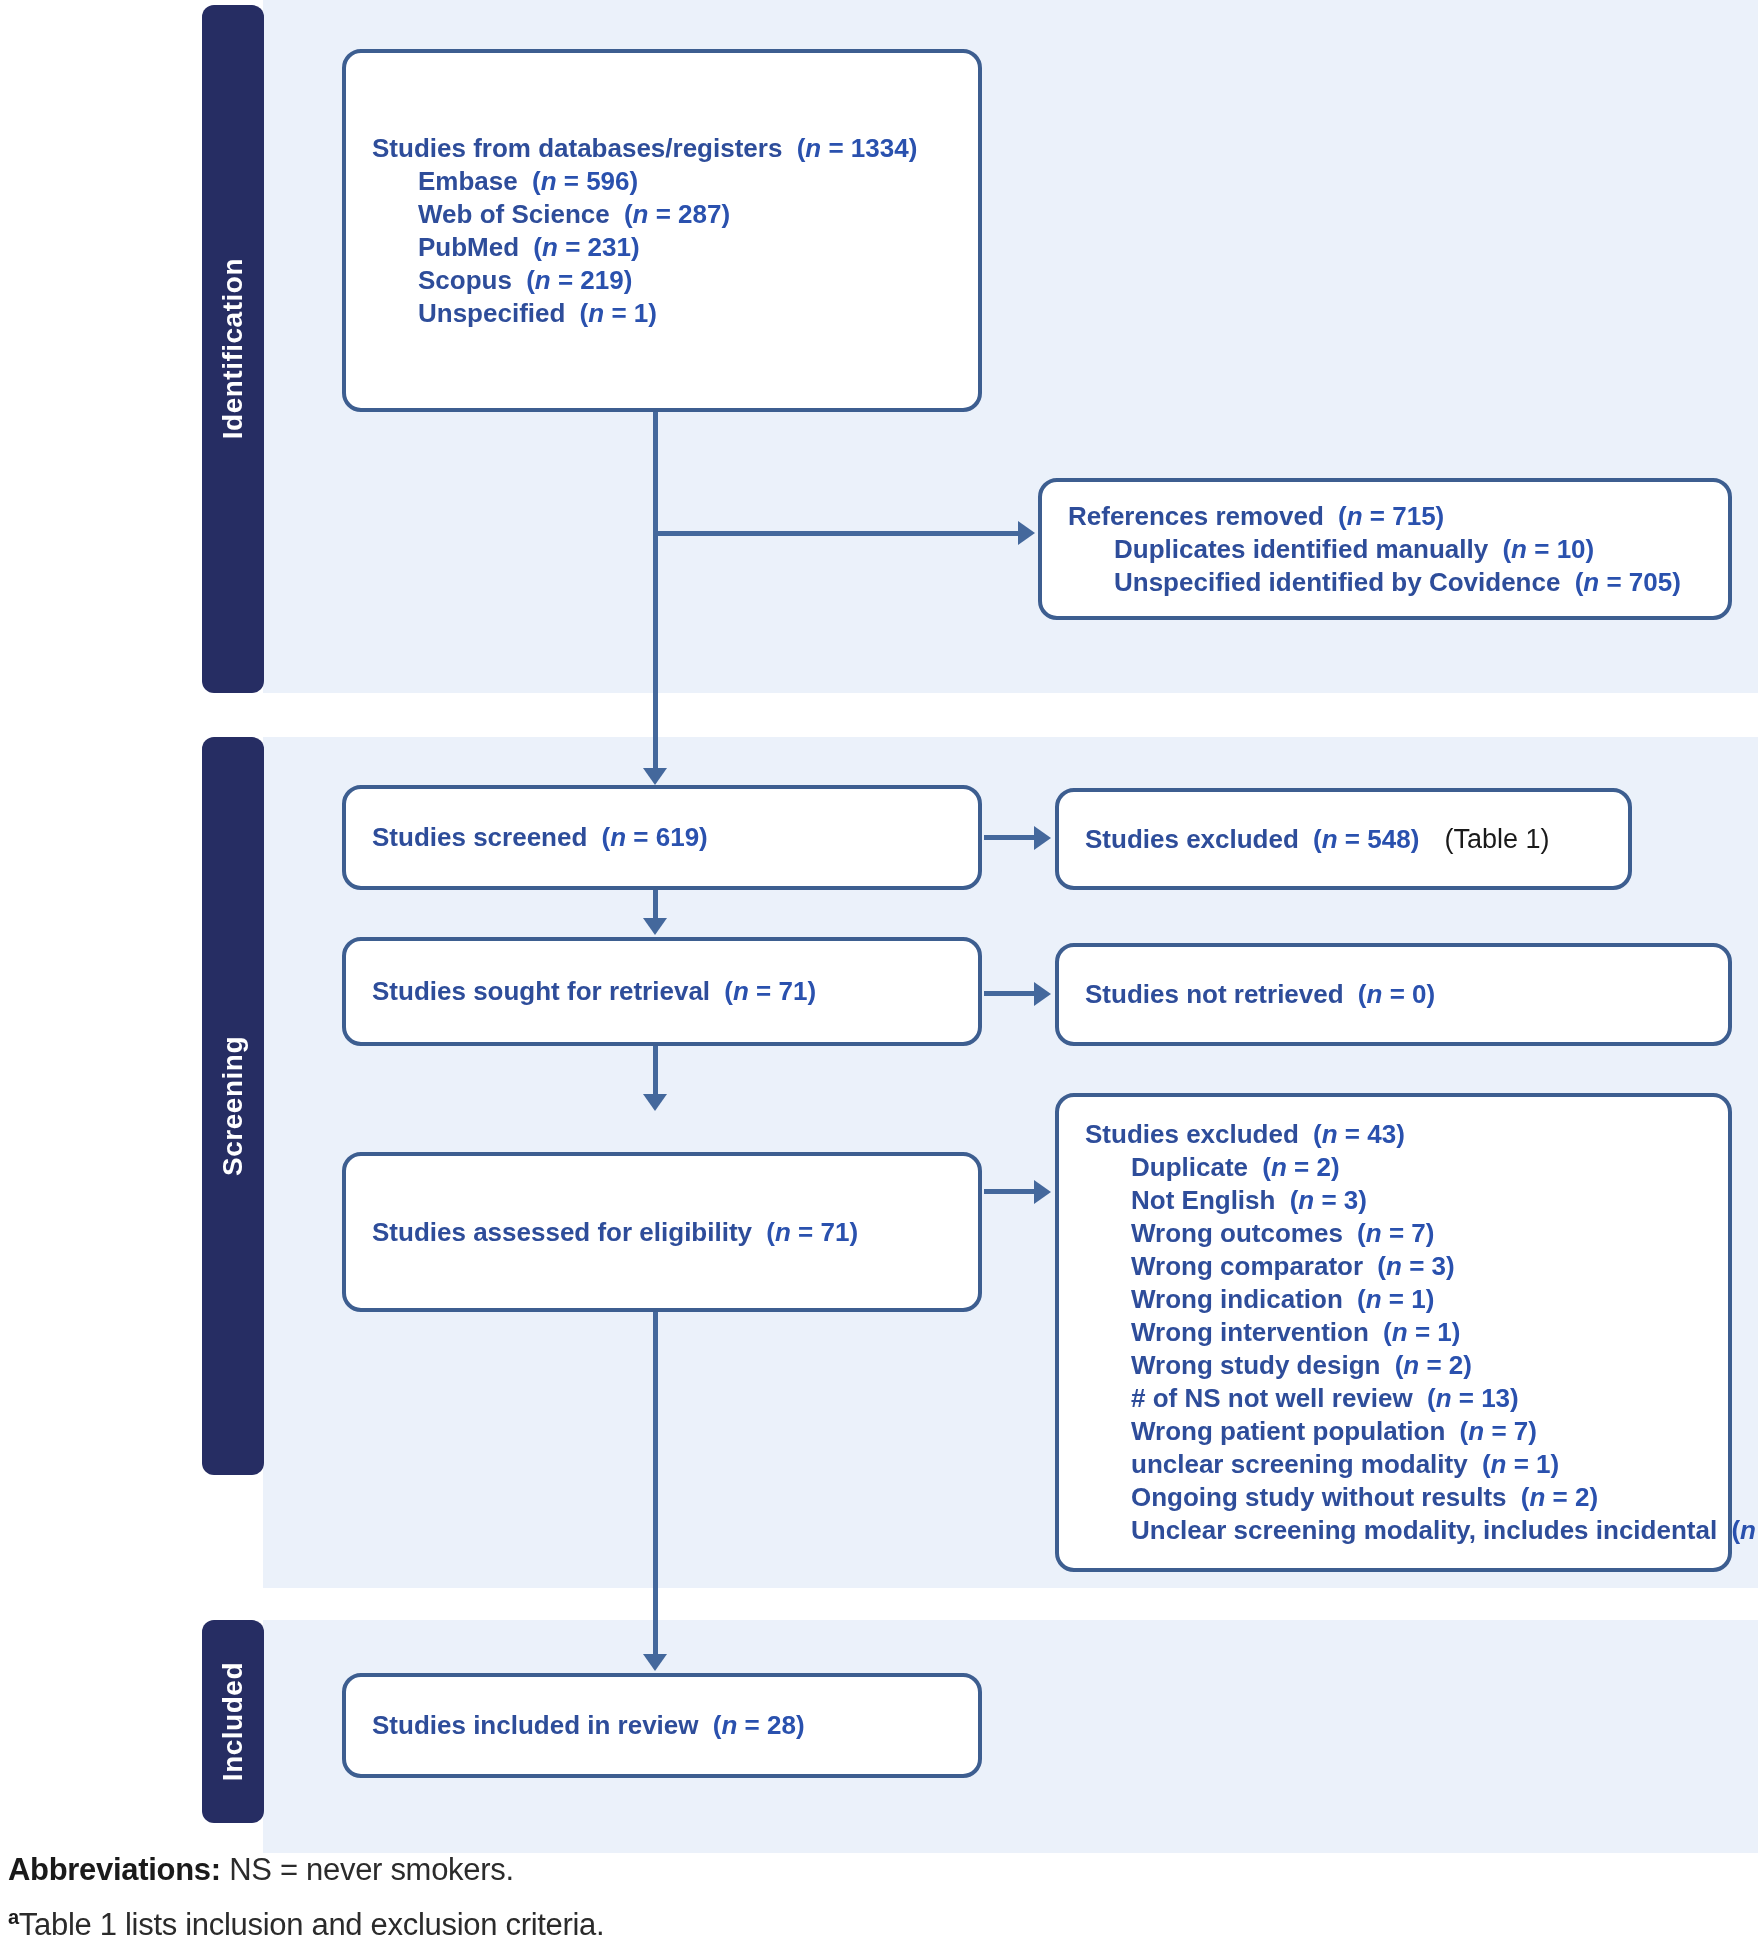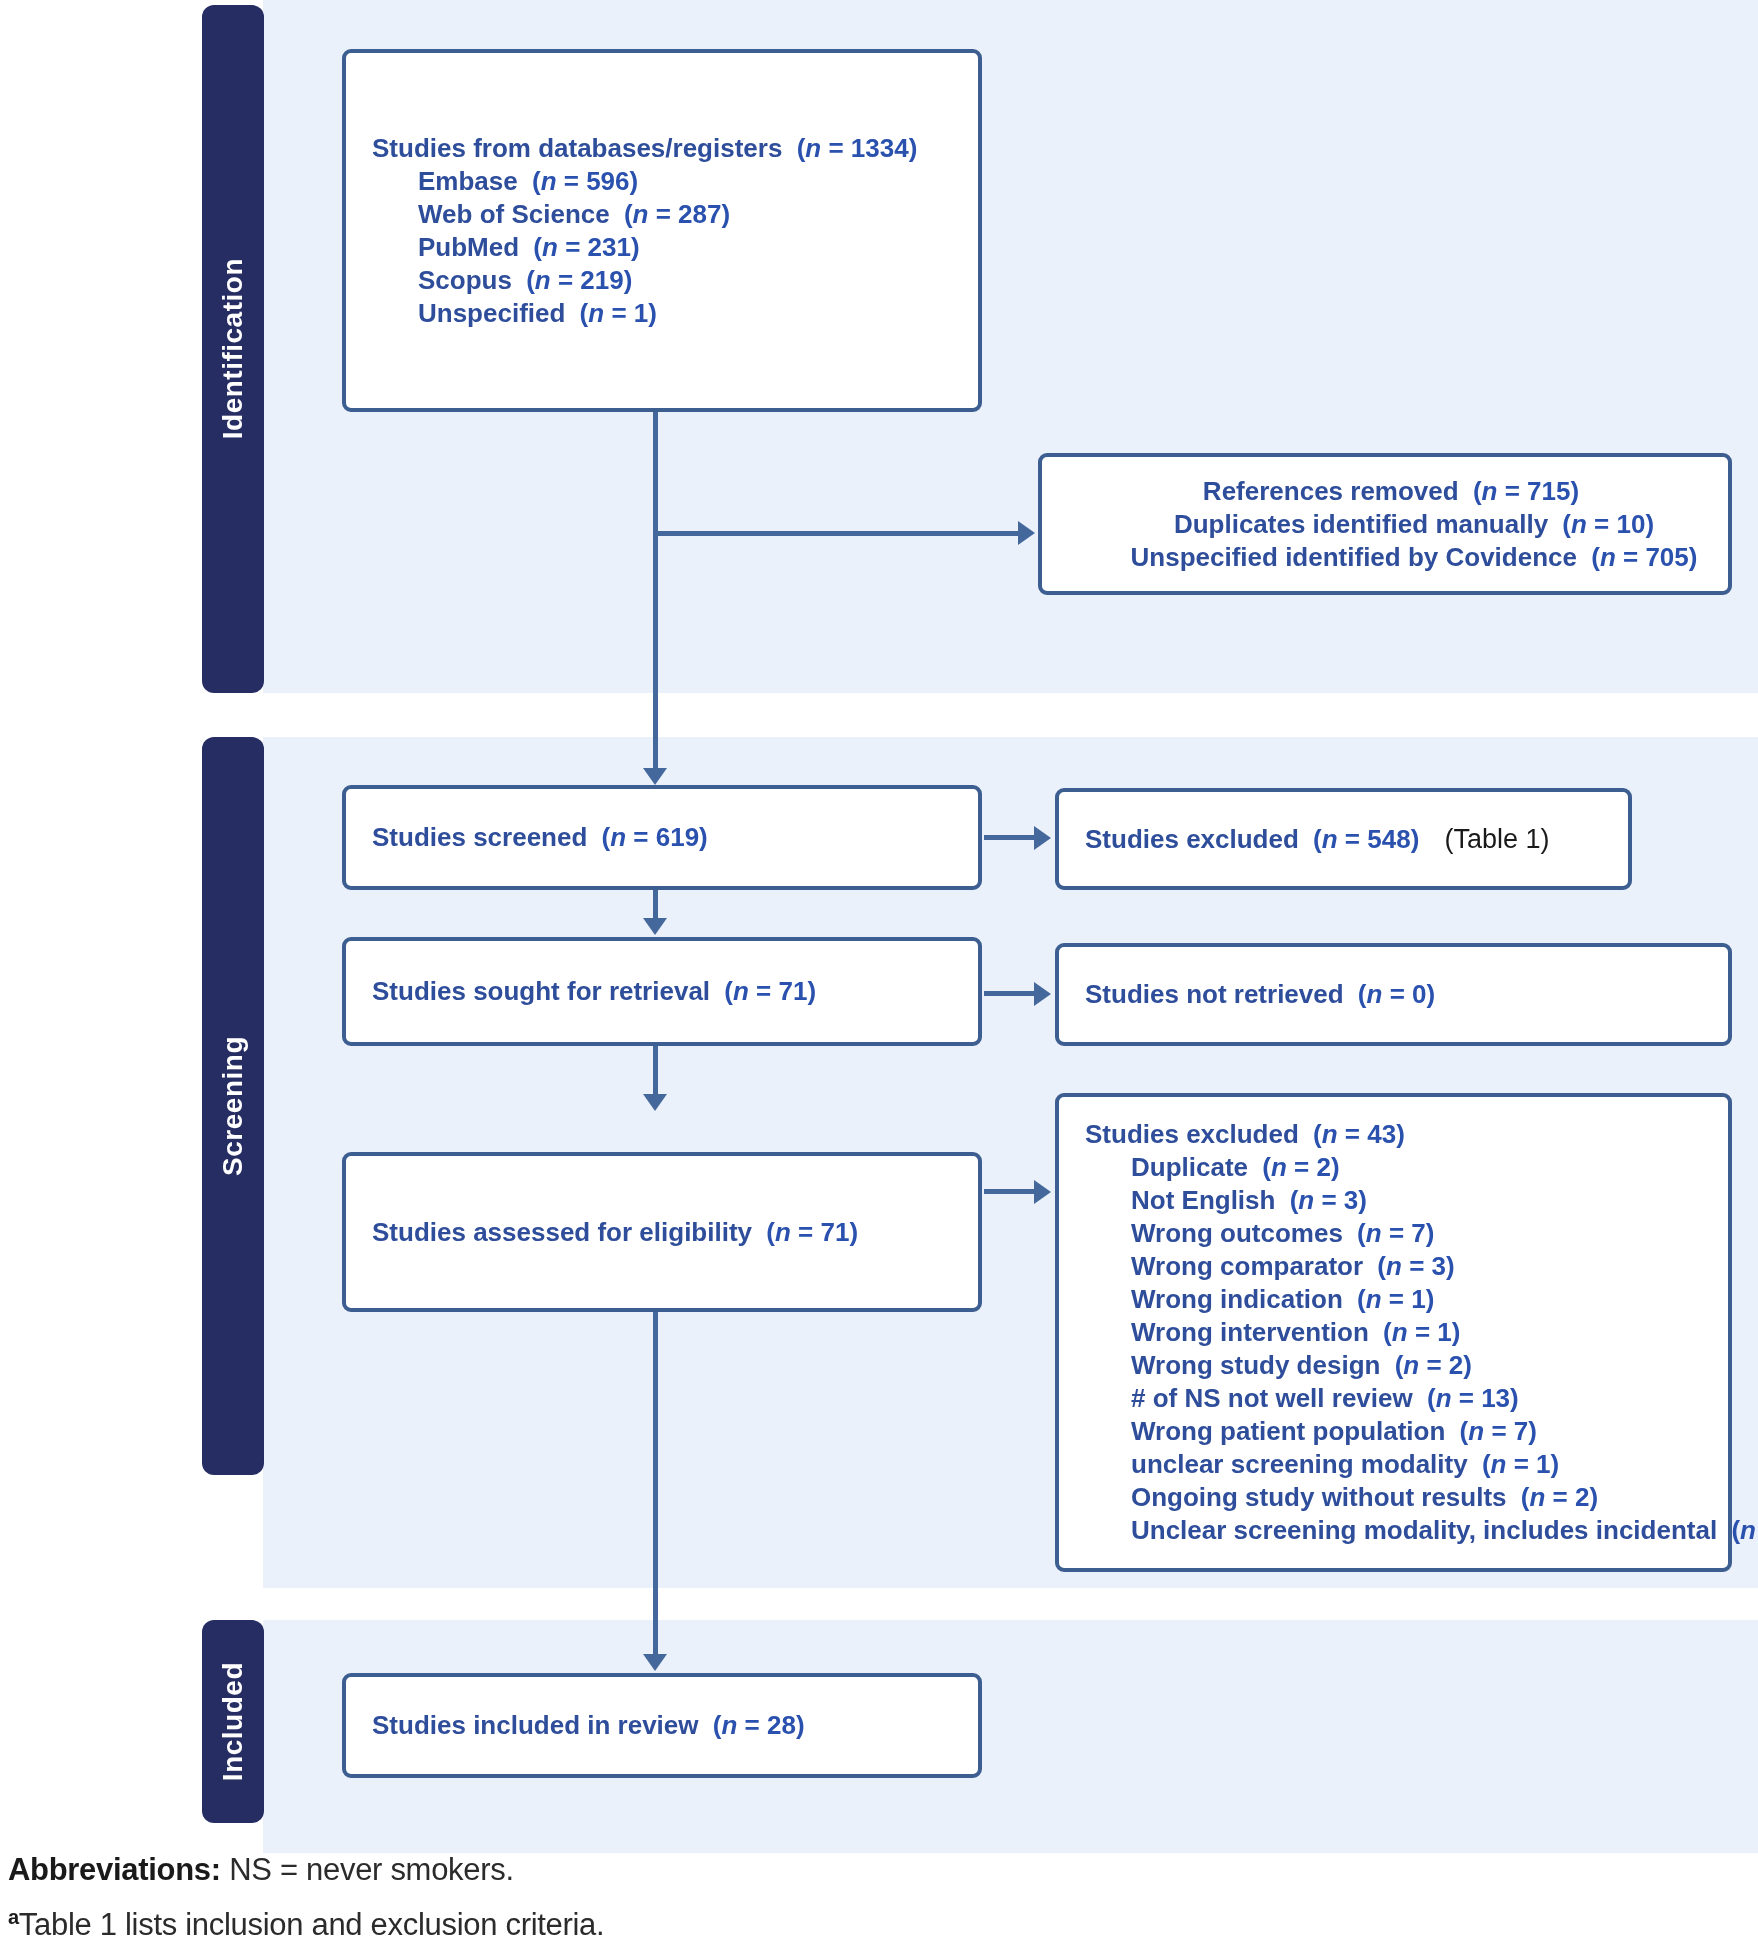--- a/index.html
+++ b/index.html
@@ -10,21 +10,21 @@
   .panel{position:absolute;left:263px;width:1495px;background:#ebf1fa;}
   .bar{
     position:absolute;left:202px;width:62px;background:#262d63;border-radius:12px;
     display:flex;align-items:center;justify-content:center;
   }
   .bar .vtext{
     writing-mode:vertical-rl;transform:rotate(180deg);
     color:#ffffff;font-weight:700;font-size:28px;letter-spacing:0.5px;white-space:nowrap;
   }
   .box{
-    position:absolute;background:#ffffff;border:4px solid #3d5e90;border-radius:9px;
+    position:absolute;background:#ffffff;border:4px solid #3d5e90;border-radius:19px;
     box-sizing:border-box;display:flex;flex-direction:column;justify-content:center;
     padding:8px 14px 8px 26px;
   }
   .line{font-size:26px;line-height:33px;color:#2e4d9a;font-weight:700;white-space:nowrap;}
   .line .lbl{color:#2e4d9a;}
   .line .cnt{color:#2a51ae;margin-left:7px;}
   .line .cnt i{font-style:italic;}
   .indent{padding-left:46px;}
   .note-black{color:#1a1a1a;font-weight:400;margin-left:18px;font-size:27px;}
   .vline{position:absolute;width:5px;background:#44689c;}
@@ -106,21 +106,21 @@
     <div class="line indent">
       <span class="lbl">Scopus</span>
       <span class="cnt">(<i>n</i> = 219)</span>
     </div>
     <div class="line indent">
       <span class="lbl">Unspecified</span>
       <span class="cnt">(<i>n</i> = 1)</span>
     </div>
   </div>
 
-  <div class="box" style="left:1038px;top:453px;width:694px;height:142px;text-align:center;">
+  <div class="box" style="left:1038px;top:478px;width:694px;height:142px;">
     <div class="line">
       <span class="lbl">References removed</span>
       <span class="cnt">(<i>n</i> = 715)</span>
     </div>
     <div class="line indent">
       <span class="lbl">Duplicates identified manually</span>
       <span class="cnt">(<i>n</i> = 10)</span>
     </div>
     <div class="line indent">
       <span class="lbl">Unspecified identified by Covidence</span>

